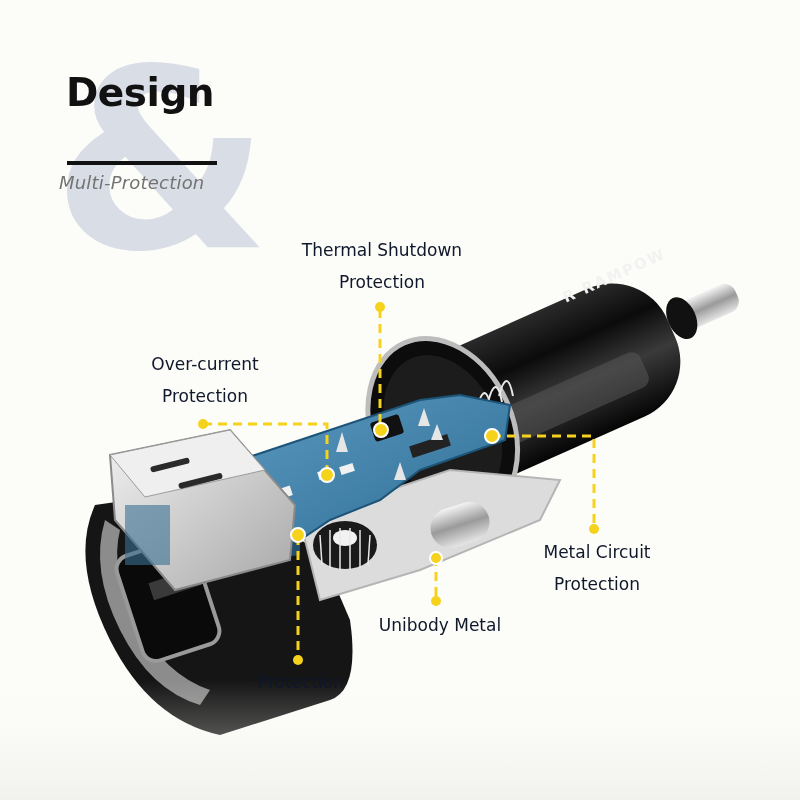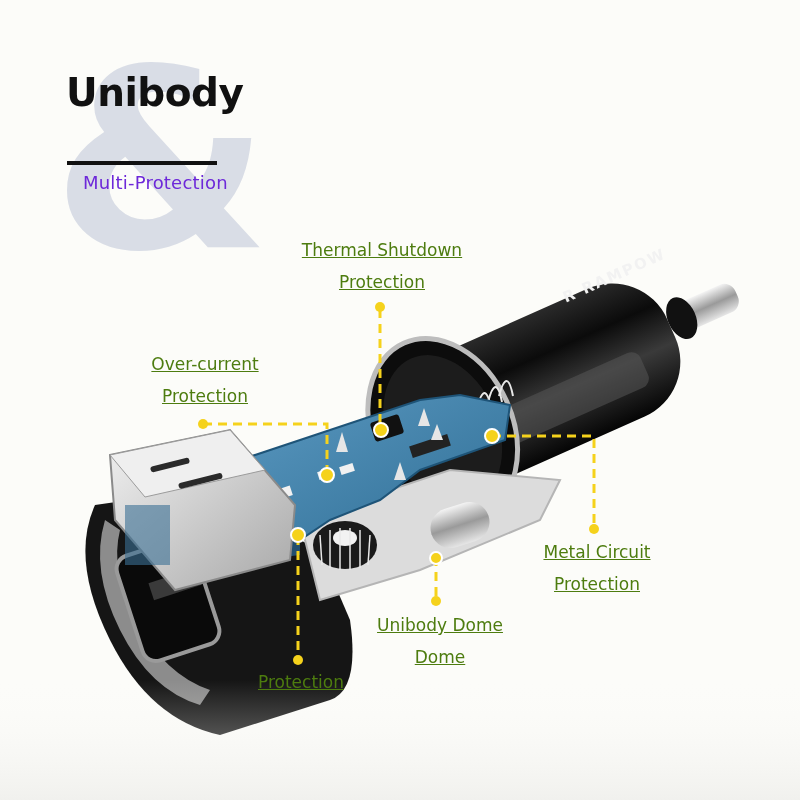--- a/index.html
+++ b/index.html
@@ -17,46 +17,46 @@
     position: absolute; left: 66px; top: 72px; z-index: 2;
     font-family: "DejaVu Sans", sans-serif; font-weight: bold;
     font-size: 39px; line-height: 42px; color: #111;
     letter-spacing: -0.5px;
   }
   .title-rule {
     position: absolute; left: 67px; top: 161px; width: 150px; height: 4px;
     background: #111; z-index: 2;
   }
   .subtitle {
-    position: absolute; left: 83px; top: 172px; z-index: 2;
-    font-family: "DejaVu Sans", sans-serif; font-size: 18px; color: #6d28d9;
+    position: absolute; left: 59px; top: 172px; z-index: 2;
+    font-family: "DejaVu Sans", sans-serif; font-size: 18px; color: #737373;
     letter-spacing: 0.2px;
+    font-style: italic;
   }
   .callout {
     position: absolute; z-index: 3; text-align: center;
     font-family: "DejaVu Sans", sans-serif; font-size: 17px; line-height: 32px;
-    color: #4d7c0f;
-    text-decoration: underline;
+    color: #0f172a;
   }
   svg.art { position: absolute; left: 0; top: 0; z-index: 1; }
   svg.lines { position: absolute; left: 0; top: 0; z-index: 4; pointer-events: none; }
   .brand {
     position: absolute; z-index: 3; left: 560px; top: 290px;
     transform: rotate(-24deg); transform-origin: left top;
     color: #f2f2f2; font-weight: bold; font-size: 15px; letter-spacing: 2px;
     font-family: "DejaVu Sans", sans-serif;
   }
 </style>
 </head>
 <body>
 
 <div class="ampersand">&amp;</div>
 
 <div class="title">
-  <div>Unibody</div>
+  <div>Design</div>
 </div>
 <div class="title-rule"></div>
 <div class="subtitle">Multi-Protection</div>
 
 <svg class="art" width="800" height="800" viewBox="0 0 800 800">
   <defs>
     <linearGradient id="blackBody" x1="0" y1="0" x2="0" y2="1">
       <stop offset="0" stop-color="#2a2a2a"></stop>
       <stop offset="0.3" stop-color="#0b0b0b"></stop>
       <stop offset="0.6" stop-color="#3a3a3a"></stop>
@@ -193,19 +193,18 @@
   <div>Over-current</div>
   <div>Protection</div>
 </div>
 
 <div class="callout" style="left:522px; top:536px; width:150px;">
   <div>Metal Circuit</div>
   <div>Protection</div>
 </div>
 
 <div class="callout" style="left:360px; top:609px; width:160px;">
-  <div>Unibody Dome</div>
-  <div>Dome</div>
+  <div>Unibody Metal</div>
 </div>
 
 <div class="callout" style="left:226px; top:666px; width:150px;">
   <div>Protection</div>
 </div>
 
 </body></html>

